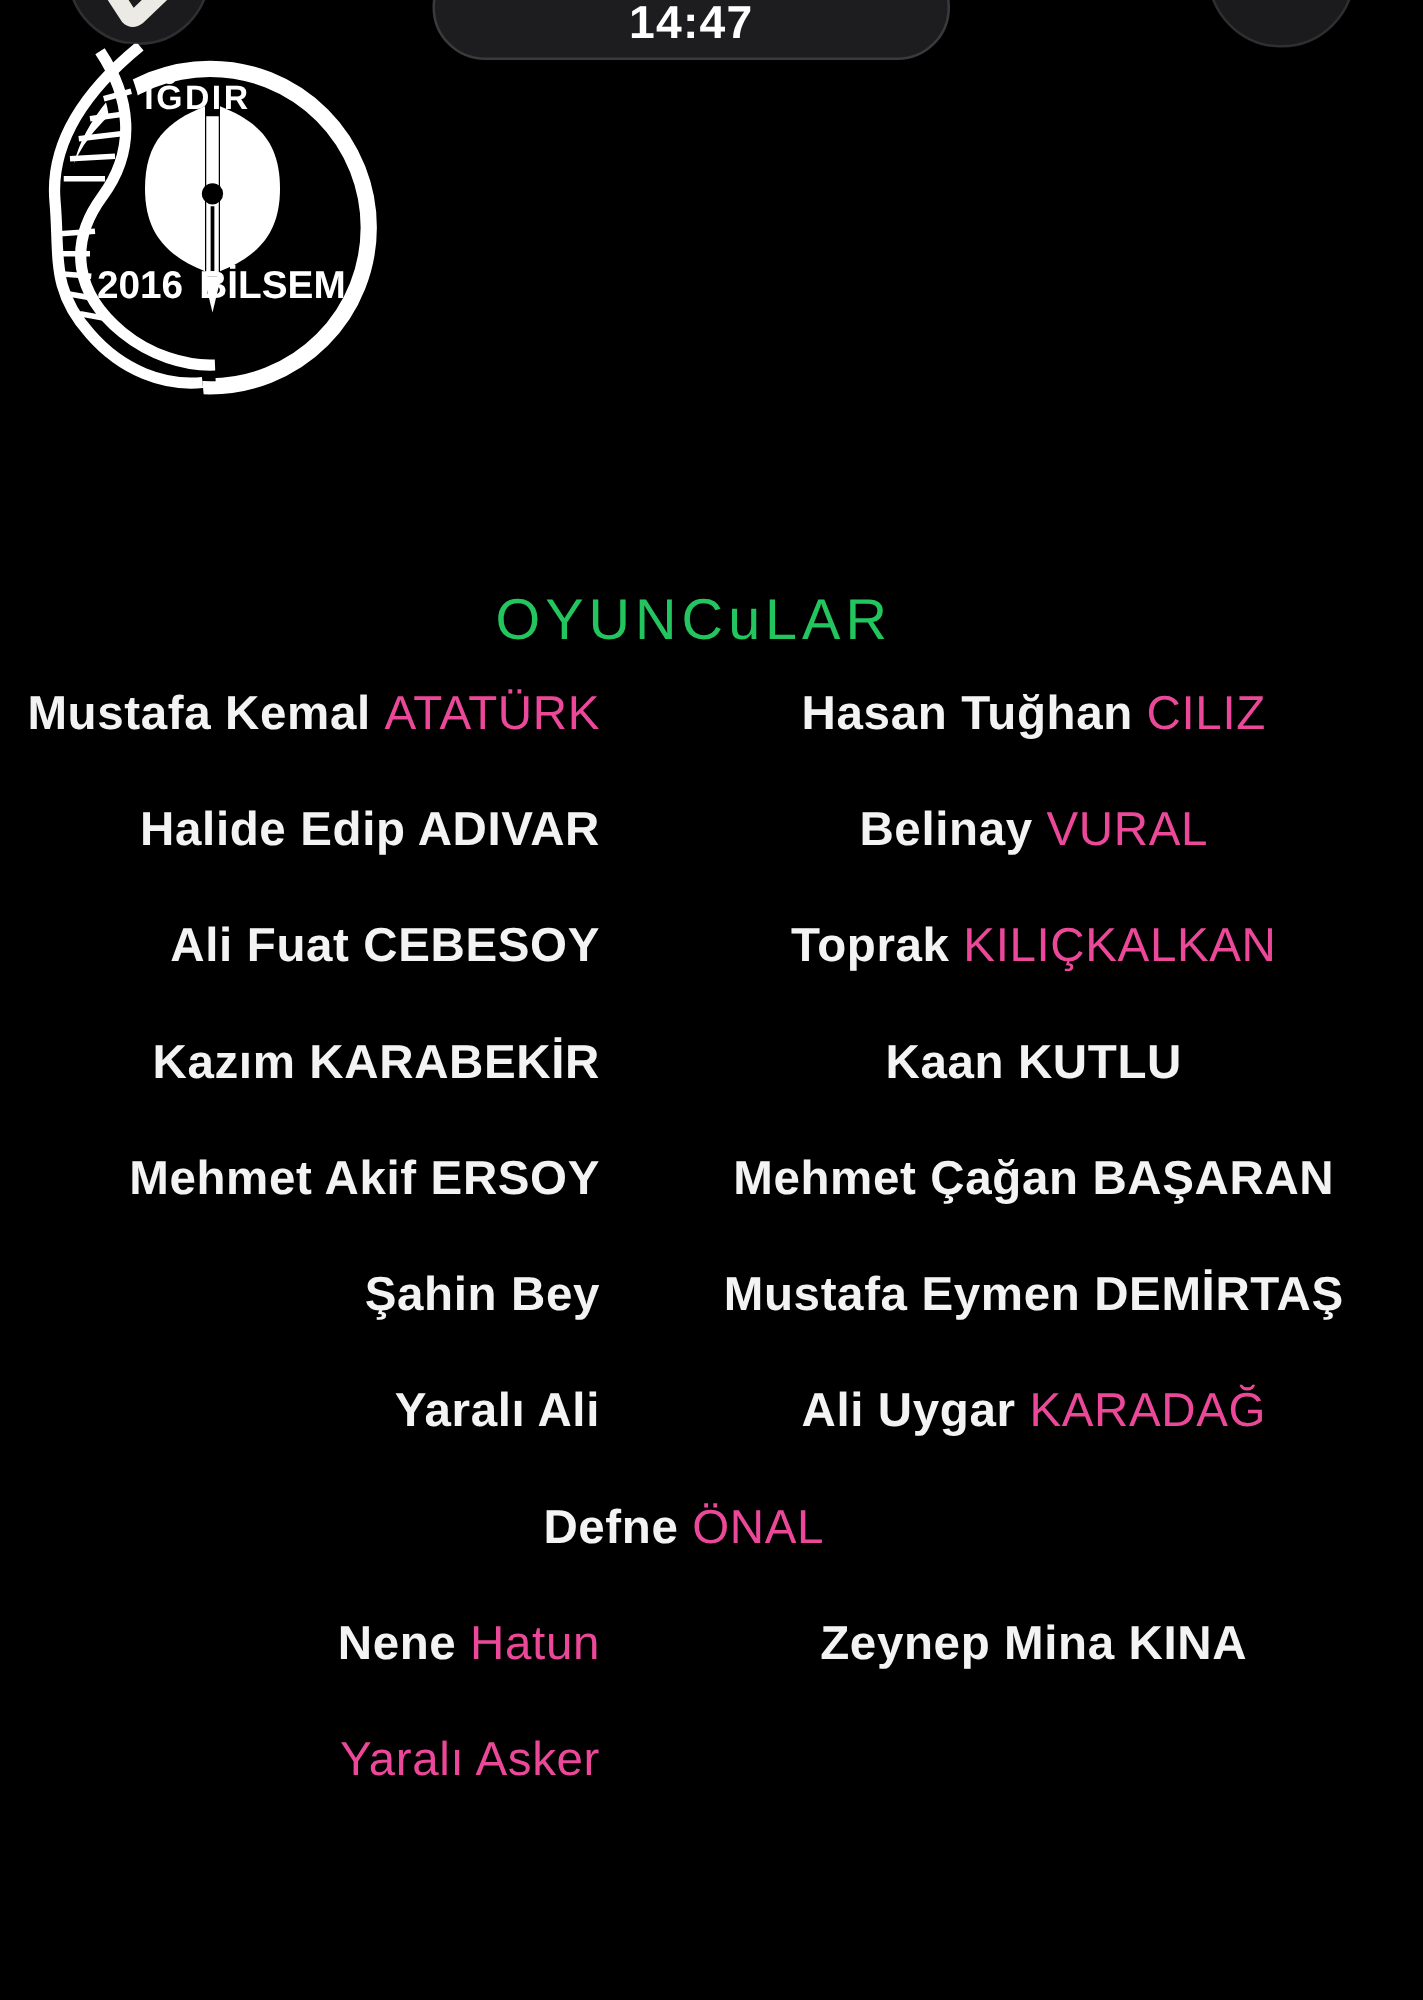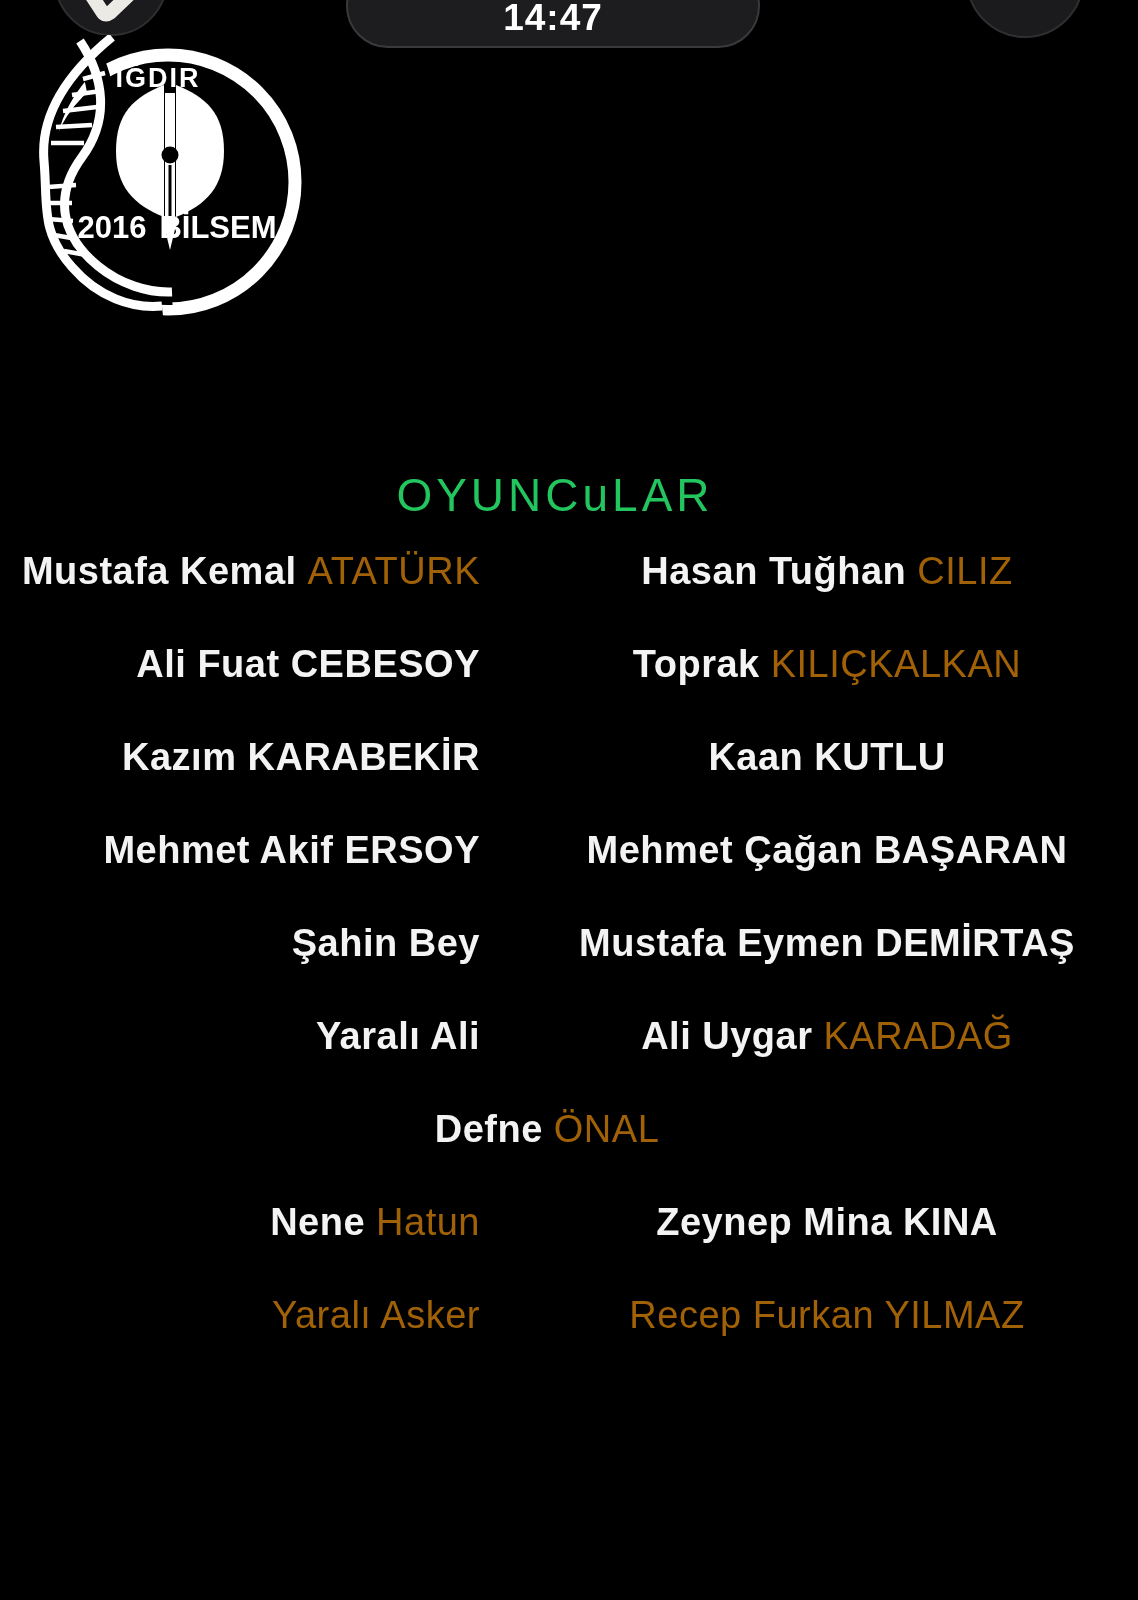--- a/index.html
+++ b/index.html
@@ -39,21 +39,21 @@
     position:absolute;left:0;top:424px;width:1110px;
     text-align:center;color:#22c55e;
     font-size:46px;font-weight:400;letter-spacing:4px;margin-top:44px;
   }
   .cast-list{position:absolute;left:0;top:525px;width:1094px;}
   .cast-row{display:flex;align-items:center;height:93px;}
   .cell{font-size:38px;letter-spacing:.5px;display:flex;align-items:baseline;gap:11px;white-space:nowrap;}
   .cell.role{width:480px;justify-content:flex-end;margin-right:80px;}
   .cell.actor{flex:1;justify-content:center;}
   .cell .b{font-weight:700;color:#f3f3f3;}
-  .cell .r{font-weight:400;color:#a16207;}
+  .cell .r{font-weight:400;color:#ec4899;}
   .cell .b:empty,.cell .r:empty{display:none;}
 </style>
 </head>
 <body>
 
 <div id="screen">
 
   <div class="corner-btn left"></div>
   <svg class="check-glyph" viewBox="0 0 62 20">
     <path d="M6,-10 L21,13 Q24,16 28,13 L52,-10" fill="none" stroke="#eceae4" stroke-width="14" stroke-linecap="round" stroke-linejoin="round"></path>
@@ -111,20 +111,29 @@
       <div class="cell role">
         <span class="b">Mustafa Kemal</span>
           <span class="r">ATATÜRK</span>
       </div>
       <div class="cell actor">
         <span class="b">Hasan Tuğhan</span>
           <span class="r">CILIZ</span>
       </div>
     </div>
 
+    <div class="cast-row">
+      <div class="cell role">
+        <span class="b">Halide Edip ADIVAR</span>
+      </div>
+      <div class="cell actor">
+        <span class="b">Belinay</span>
+          <span class="r">VURAL</span>
+      </div>
+    </div>
 
     <div class="cast-row">
       <div class="cell role">
         <span class="b">Ali Fuat CEBESOY</span>
       </div>
       <div class="cell actor">
         <span class="b">Toprak</span>
           <span class="r">KILIÇKALKAN</span>
       </div>
     </div>
@@ -180,19 +189,16 @@
       </div>
       <div class="cell actor">
         <span class="b">Zeynep Mina KINA</span>
       </div>
     </div>
 
     <div class="cast-row">
       <div class="cell role">
         <span class="r">Yaralı Asker</span>
       </div>
-      <div class="cell actor">
-        <span class="r">Recep Furkan YILMAZ</span>
-      </div>
     </div>
   </div>
 
 </div>
 
 </body></html>

